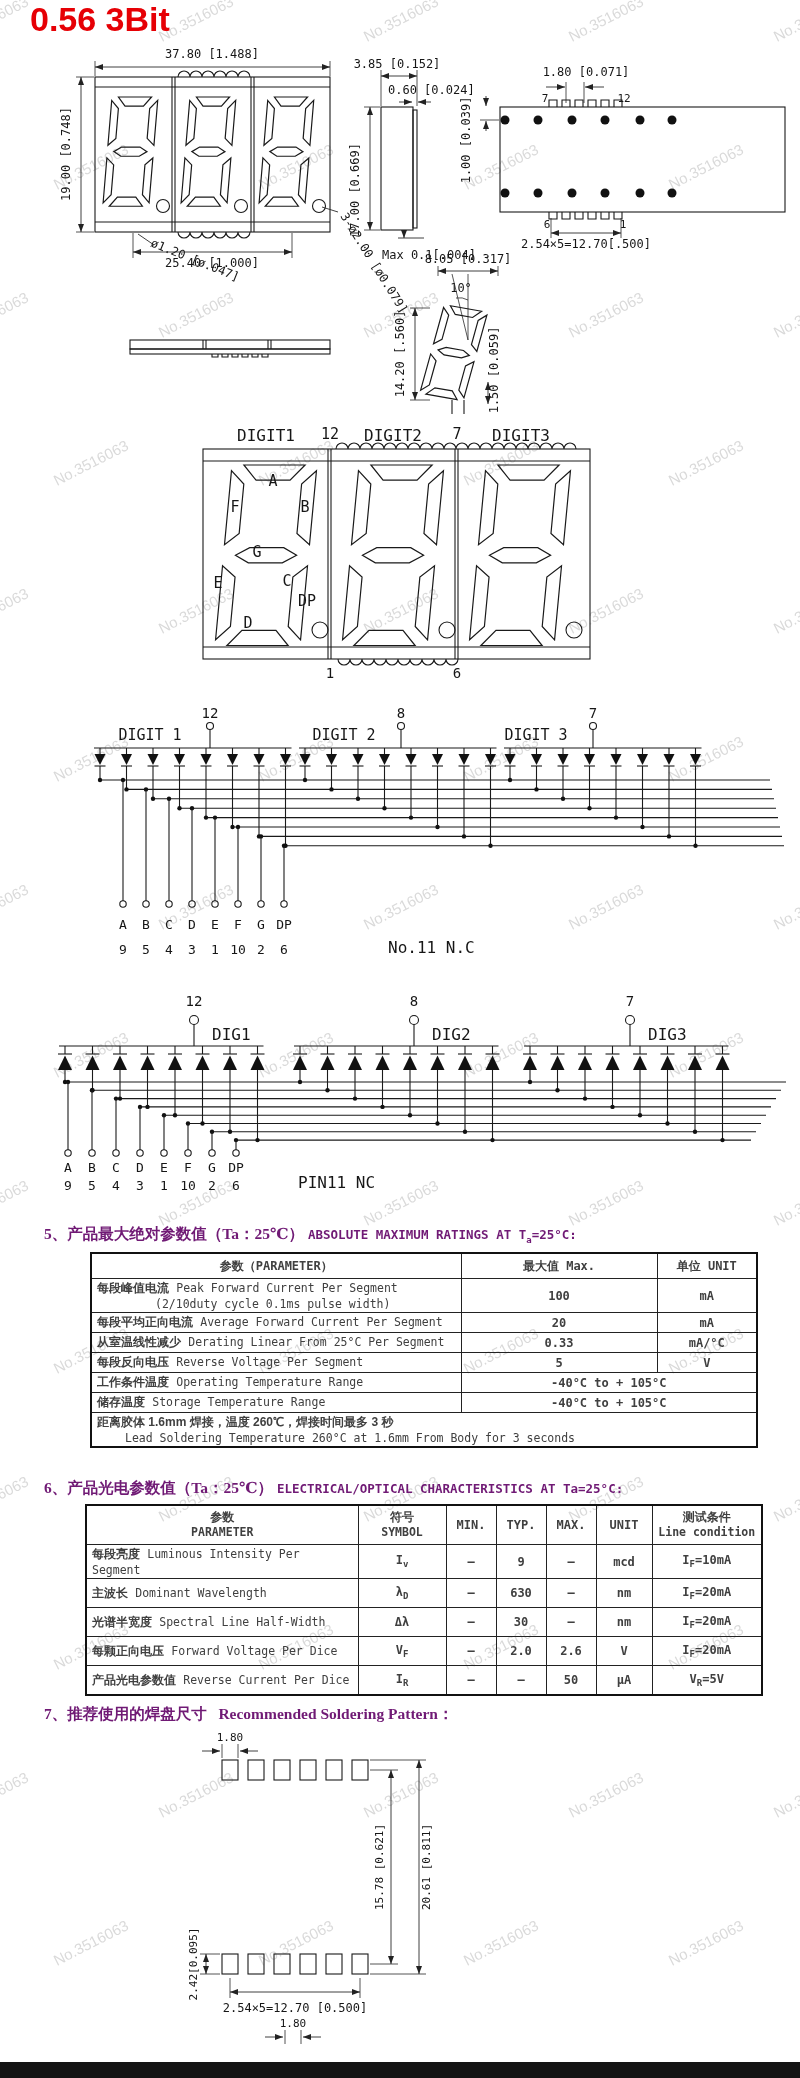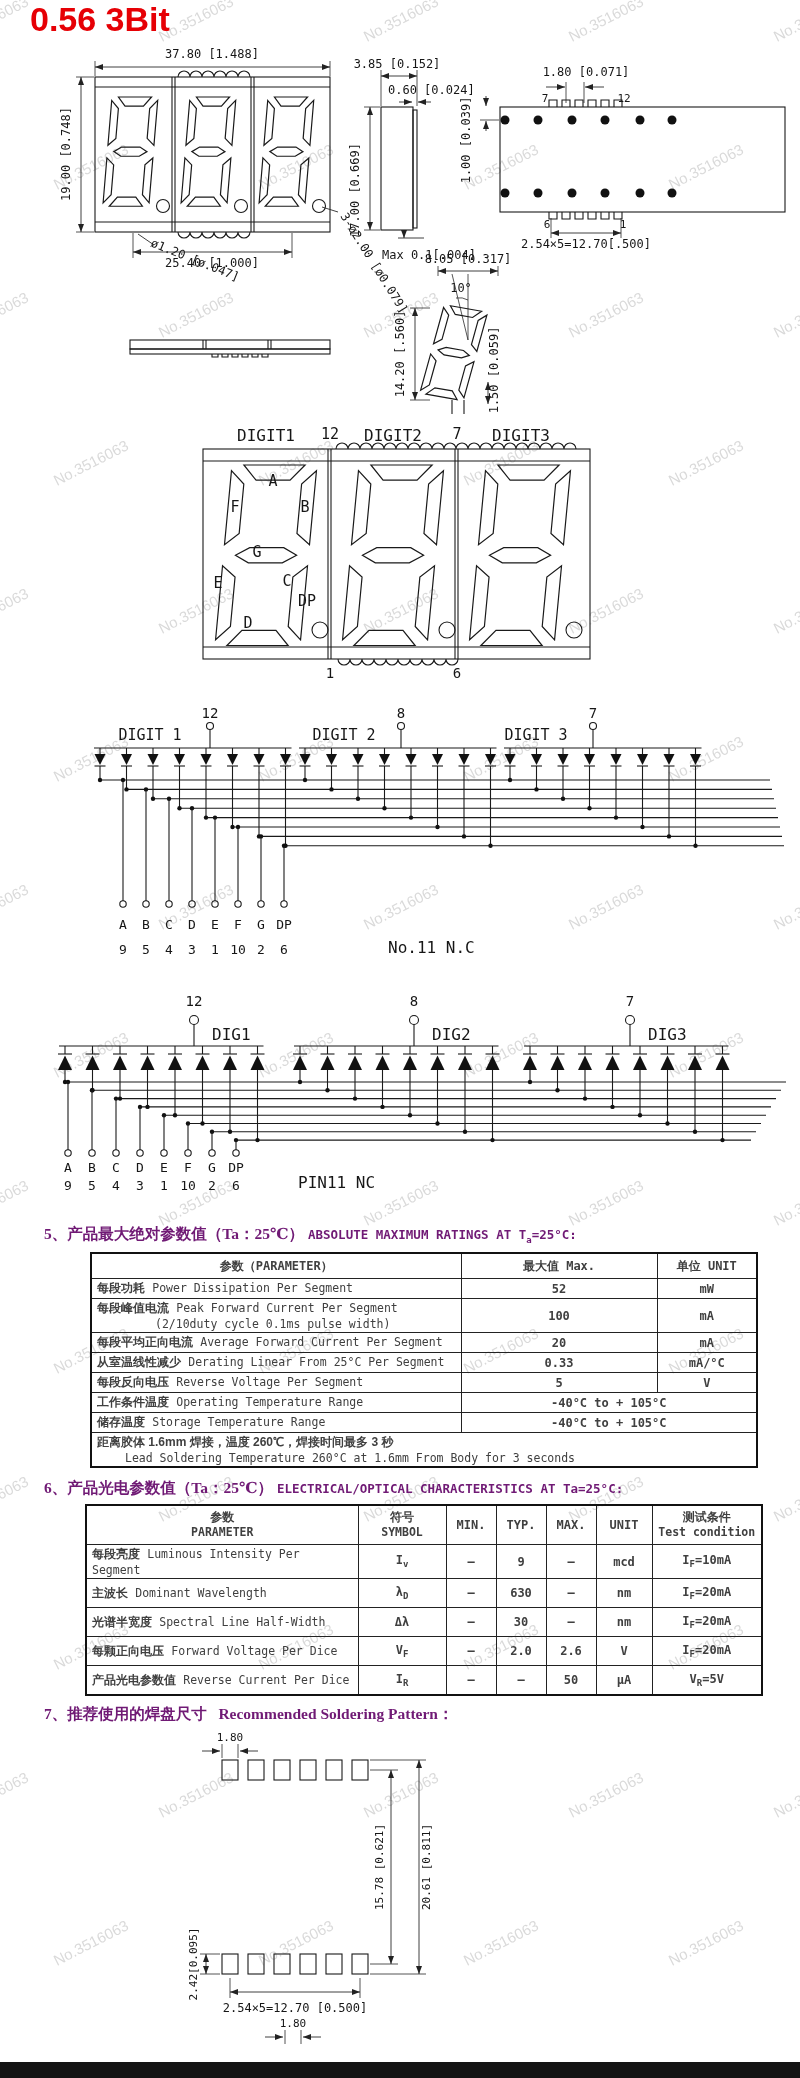--- a/index.html
+++ b/index.html
@@ -714,25 +714,20 @@
       </colgroup>
     <thead>
       <tr>
         <th class="hdr2" style="height:22px">参数（PARAMETER）</th>
         <th class="hdr2">最大值 Max.</th>
         <th class="hdr2">单位 UNIT</th>
       </tr>
     </thead>
     <tbody id="tbl5Body">
         <tr>
-          <td><span class="zh">每段功耗</span> <span class="en">Power Dissipation Per Segment</span></td>
-          <td class="cc">52</td>
-                              <td class="cc">mW</td>
-        </tr>
-        <tr>
           <td><span class="zh">每段峰值电流</span> <span class="en">Peak Forward Current Per Segment</span><br><span class="en" style="margin-left:58px">(2/10duty cycle 0.1ms pulse width)</span></td>
           <td class="cc">100</td>
                               <td class="cc">mA</td>
         </tr>
         <tr>
           <td><span class="zh">每段平均正向电流</span> <span class="en">Average Forward Current Per Segment</span></td>
           <td class="cc">20</td>
                               <td class="cc">mA</td>
         </tr>
         <tr>
@@ -781,21 +776,21 @@
         <th class="hdr2">
           <div class="zh">符号</div>
             <div class="en">SYMBOL</div>
           </th>
         <th class="hdr2 en">MIN.</th>
         <th class="hdr2 en">TYP.</th>
         <th class="hdr2 en">MAX.</th>
         <th class="hdr2 en">UNIT</th>
         <th class="hdr2">
           <div class="zh">测试条件</div>
-            <div class="en">Test condition</div>
+            <div class="en">Line condition</div>
           </th>
       </tr>
     </thead>
     <tbody id="tbl6Body">
         <tr>
           <td style="height:26px"><span class="zh">每段亮度</span> <span class="en">Luminous Intensity Per Segment</span></td>
           <td class="cc">I<sub>v</sub></td>
           <td class="cc">—</td>
           <td class="cc">9</td>
           <td class="cc">—</td>

